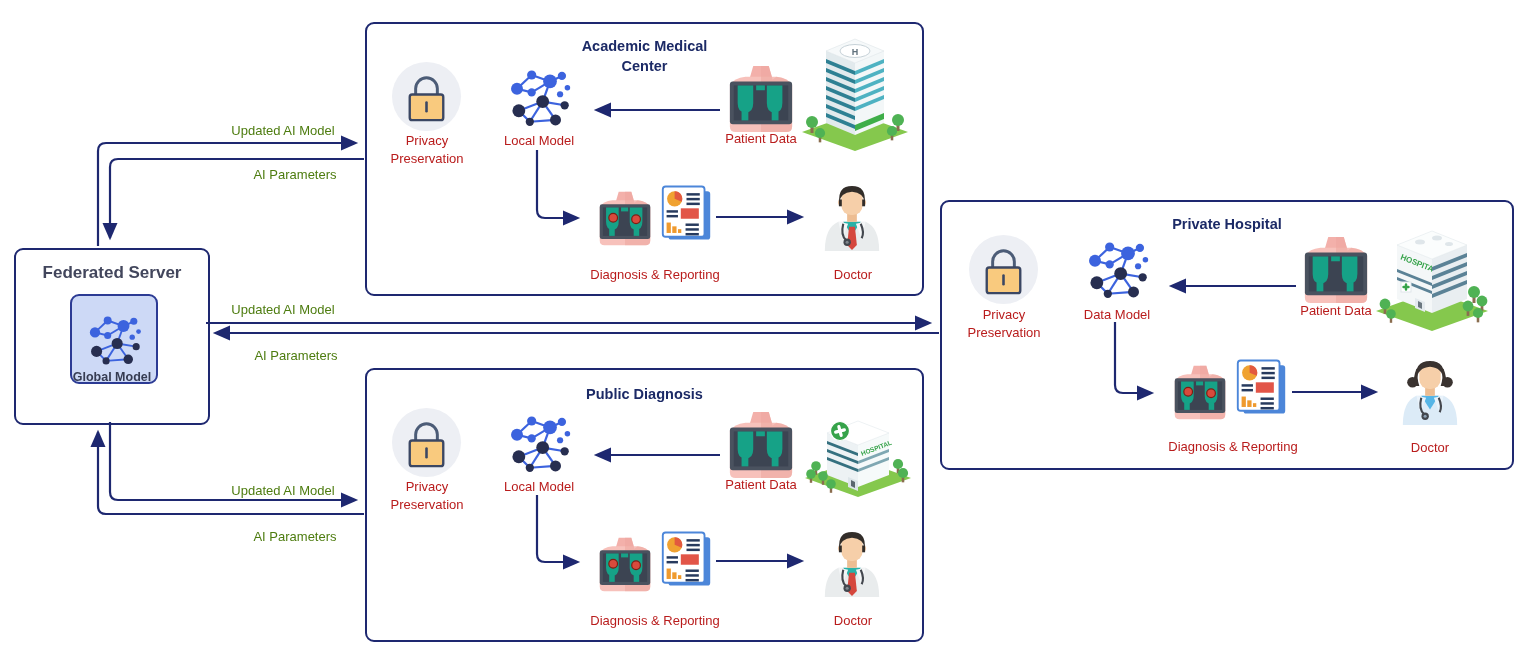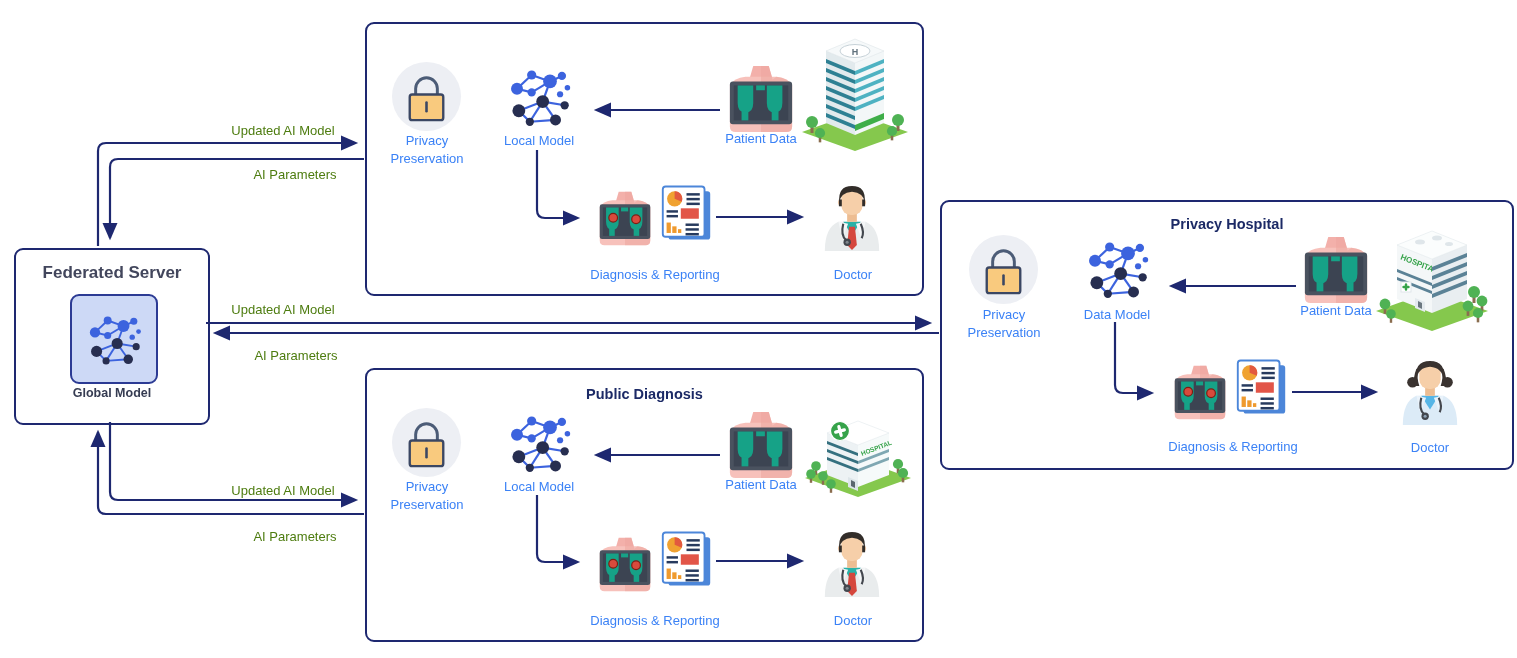--- a/index.html
+++ b/index.html
@@ -13,37 +13,37 @@
   }
   .overlay{ position:absolute; left:0; top:0; z-index:2; pointer-events:none; }
   .abs{ position:absolute; }
   .site-title{
     position:absolute; left:50%; transform:translateX(-50%);
     font-size:14.5px; font-weight:bold; color:#1c2a66; text-align:center; line-height:1.4;
     z-index:3; white-space:nowrap;
   }
   .site-title.wrap{ white-space:normal; width:150px; }
   .lbl{
-    position:absolute; font-size:13px; color:#3b82f6; text-align:center; line-height:1.35; z-index:3;
+    position:absolute; font-size:13px; color:#b91c1c; text-align:center; line-height:1.35; z-index:3;
   }
   .arrow-label{
     position:absolute; width:180px; text-align:center;
     font-size:13px; color:#4d7c0f; z-index:3;
   }
   .server-title{
     position:absolute; left:0; right:0; top:13px; text-align:center;
     font-size:17px; font-weight:bold; color:#42465c;
   }
   .model-box{
     position:absolute; left:54px; top:44px; width:84px; height:86px;
     background:#cdd9f6; border:2px solid #2c3b94; border-radius:9px;
     display:flex; align-items:center; justify-content:center;
   }
   .server-model-label{
-    position:absolute; left:0; right:0; top:136px; text-align:center;
+    position:absolute; left:0; right:0; top:120px; text-align:center;
     font-size:12.5px; font-weight:bold; color:#363c52;
   }
   svg.icon{ display:block; }
 </style>
 </head>
 <body>
 
 <div id="canvas">
 
   <svg width="0" height="0" style="position:absolute" aria-hidden="true">
@@ -276,20 +276,21 @@
     <div class="server-title">Federated Server</div>
     <div class="model-box">
       <svg class="icon" width="62" height="57" viewBox="0 0 78 72">
           <use href="#net"></use>
         </svg>
     </div>
     <div class="server-model-label">Global Model</div>
   </div>
 
   <div class="box" style="left:365px; top:22px; width:555px; height:270px;">
+    <div class="site-title wrap" style="top:12px;">Academic Medical Center</div>
     <svg class="icon abs" style="left:24px; top:37px;" width="71" height="71" viewBox="0 0 72 72">
         <use href="#lock"></use>
       </svg>
     <div class="lbl" style="left:4px; top:108px; width:112px;">Privacy Preservation</div>
     <svg class="icon abs" style="left:136px; top:40px;" width="72" height="66" viewBox="0 0 78 72">
         <use href="#net"></use>
       </svg>
     <div class="lbl" style="left:112px; top:108px; width:120px;">Local Model</div>
     <svg class="icon abs" style="left:357px; top:40px;" width="74" height="70" viewBox="0 0 76 72">
         <use href="#xray"></use>
@@ -335,21 +336,21 @@
         <use href="#report"></use>
       </svg>
     <div class="lbl" style="left:208px; top:242px; width:160px;">Diagnosis &amp; Reporting</div>
     <svg class="icon abs" style="left:452px; top:157px;" width="66" height="70" viewBox="0 0 68 72">
         <use href="#doctor-m"></use>
       </svg>
     <div class="lbl" style="left:426px; top:242px; width:120px;">Doctor</div>
   </div>
 
   <div class="box" style="left:940px; top:200px; width:570px; height:266px;">
-    <div class="site-title" style="top:12px;">Privacy Hospital</div>
+    <div class="site-title" style="top:12px;">Private Hospital</div>
     <svg class="icon abs" style="left:26px; top:32px;" width="71" height="71" viewBox="0 0 72 72">
         <use href="#lock"></use>
       </svg>
     <div class="lbl" style="left:6px; top:104px; width:112px;">Privacy Preservation</div>
     <svg class="icon abs" style="left:139px; top:34px;" width="72" height="66" viewBox="0 0 78 72">
         <use href="#net"></use>
       </svg>
     <div class="lbl" style="left:115px; top:104px; width:120px;">Data Model</div>
     <svg class="icon abs" style="left:357px; top:33px;" width="74" height="70" viewBox="0 0 76 72">
         <use href="#xray"></use>

